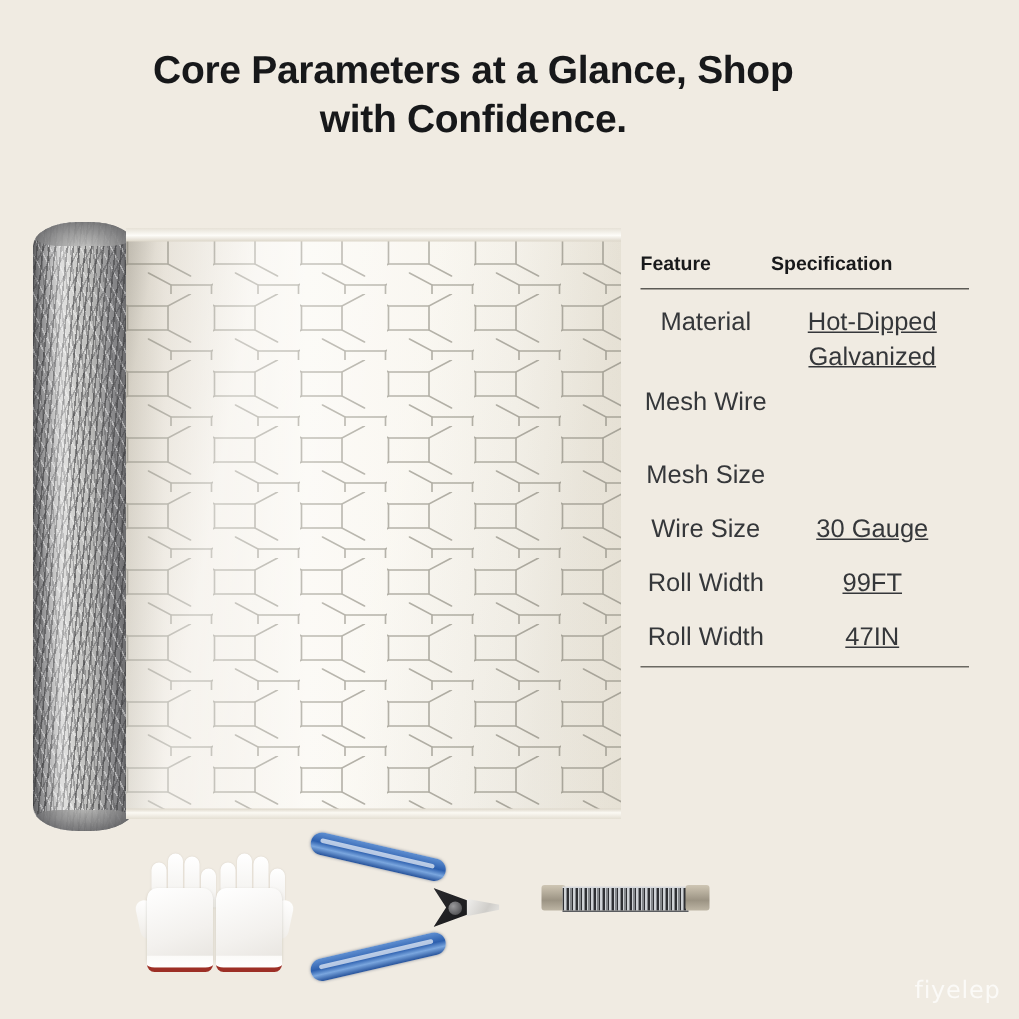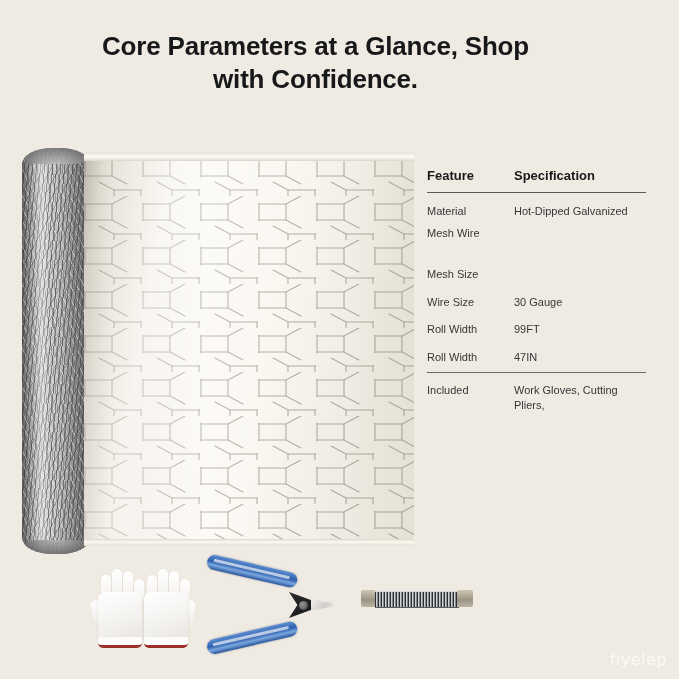--- a/index.html
+++ b/index.html
@@ -101,27 +101,28 @@
     font-size:13px;
     color:#18191b;
     padding-bottom:9px;
   }
   .spec-head .c1{width:87px;}
   .spec-rule{height:1px;background:#5c5a55;width:219px;}
   .spec-rule.thin{background:#6b6962;}
   .spec-body{padding-top:11px;}
   .spec-row{
     display:flex;
-    font-size:11px;
+    font-size:17px;
     color:#35373a;
     line-height:1.35;
     margin-bottom:13px;
+    text-align:center;
   }
   .spec-row .c1{width:87px;flex:0 0 87px;}
-  .spec-row .c2{flex:1;}
+  .spec-row .c2{flex:1;text-decoration:underline;}
   .spec-row.tight{margin-bottom:7px;}
   .spec-gap{height:13px;}
   .spec-section2{padding-top:10px;}
 
   
   
   .gloves{position:absolute;left:92px;top:562px;width:108px;height:88px;}
   .glove{position:absolute;top:0;width:56px;height:88px;}
   .glove.left{left:0;}
   .glove.right{left:46px;}
@@ -279,24 +280,20 @@
       </div>
 
       <div class="spec-row tight">
         <div class="c1">Roll Width</div>
         <div class="c2">47IN</div>
       </div>
 
       <div class="spec-rule thin"></div>
 
       <div class="spec-section2">
-        <div class="spec-row tight">
-          <div class="c1">Included</div>
-          <div class="c2">Work Gloves, Cutting Pliers,</div>
-        </div>
       </div>
 
     </div>
   </div>
 
   <div class="gloves">
     <div class="glove left">
       <div class="fing f1"></div>
       <div class="fing f2"></div>
       <div class="fing f3"></div>

